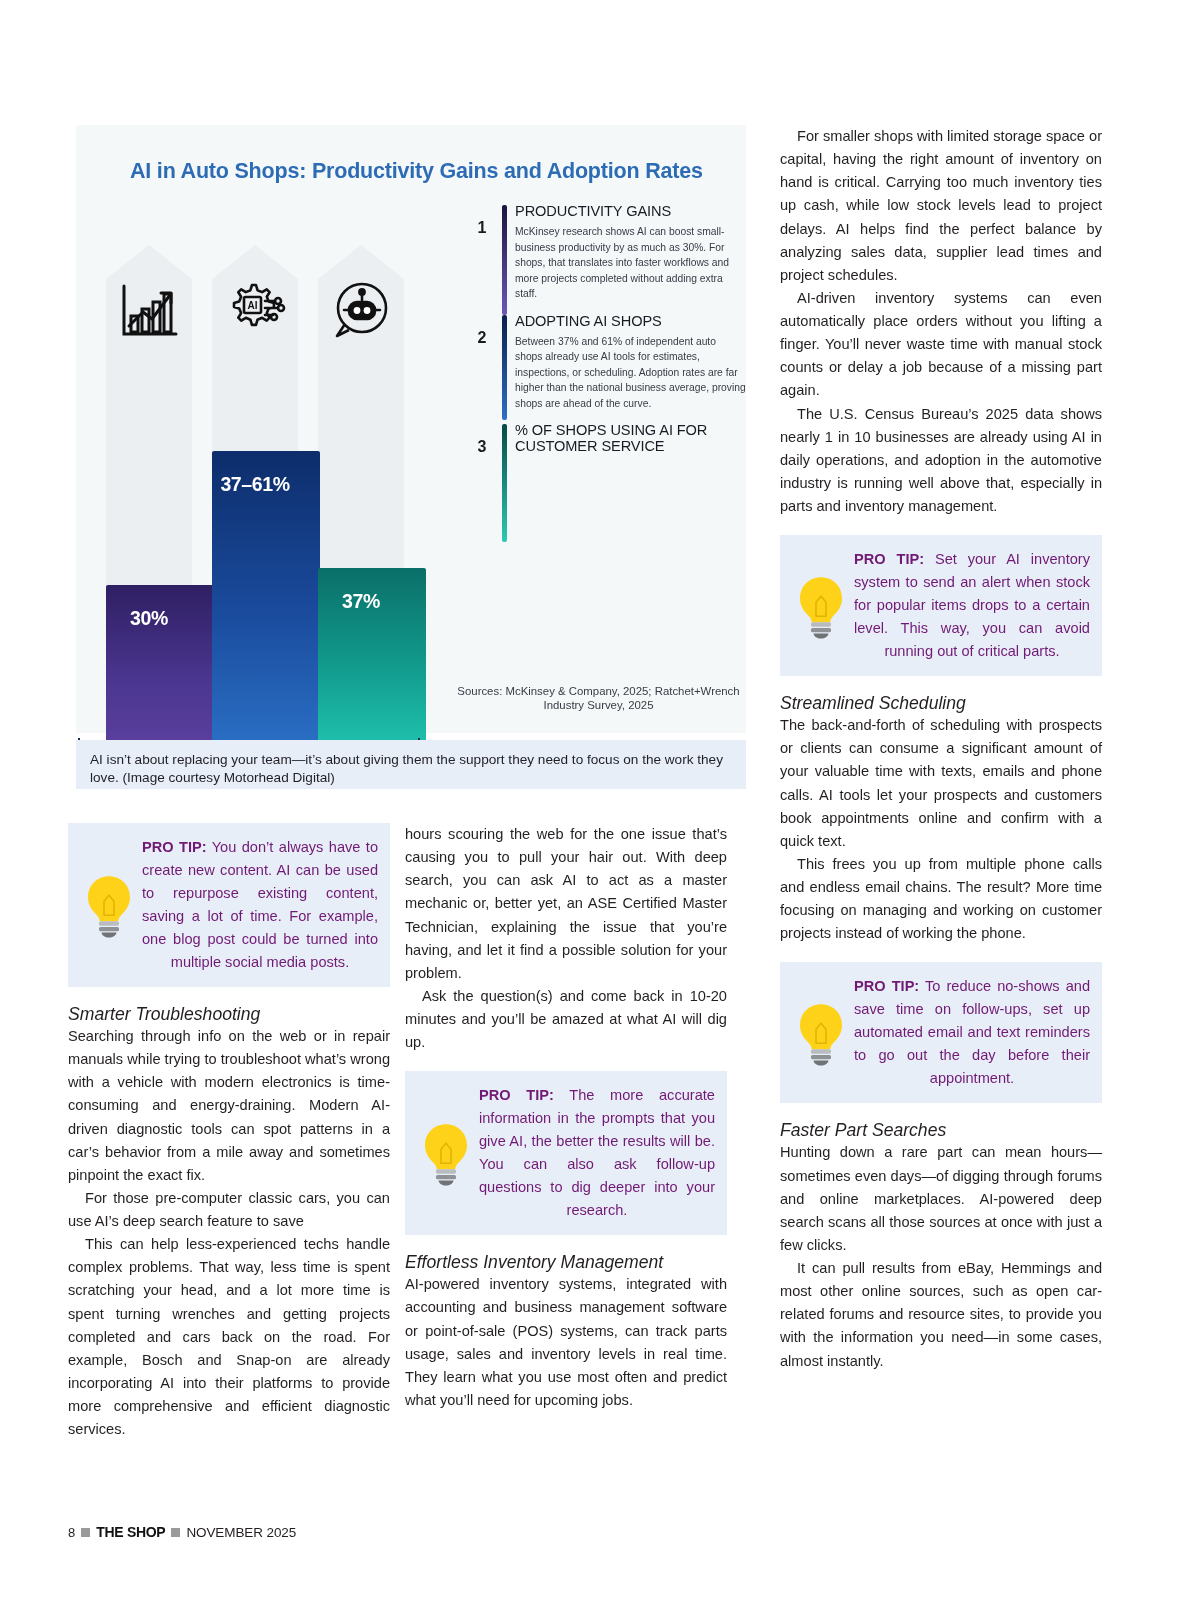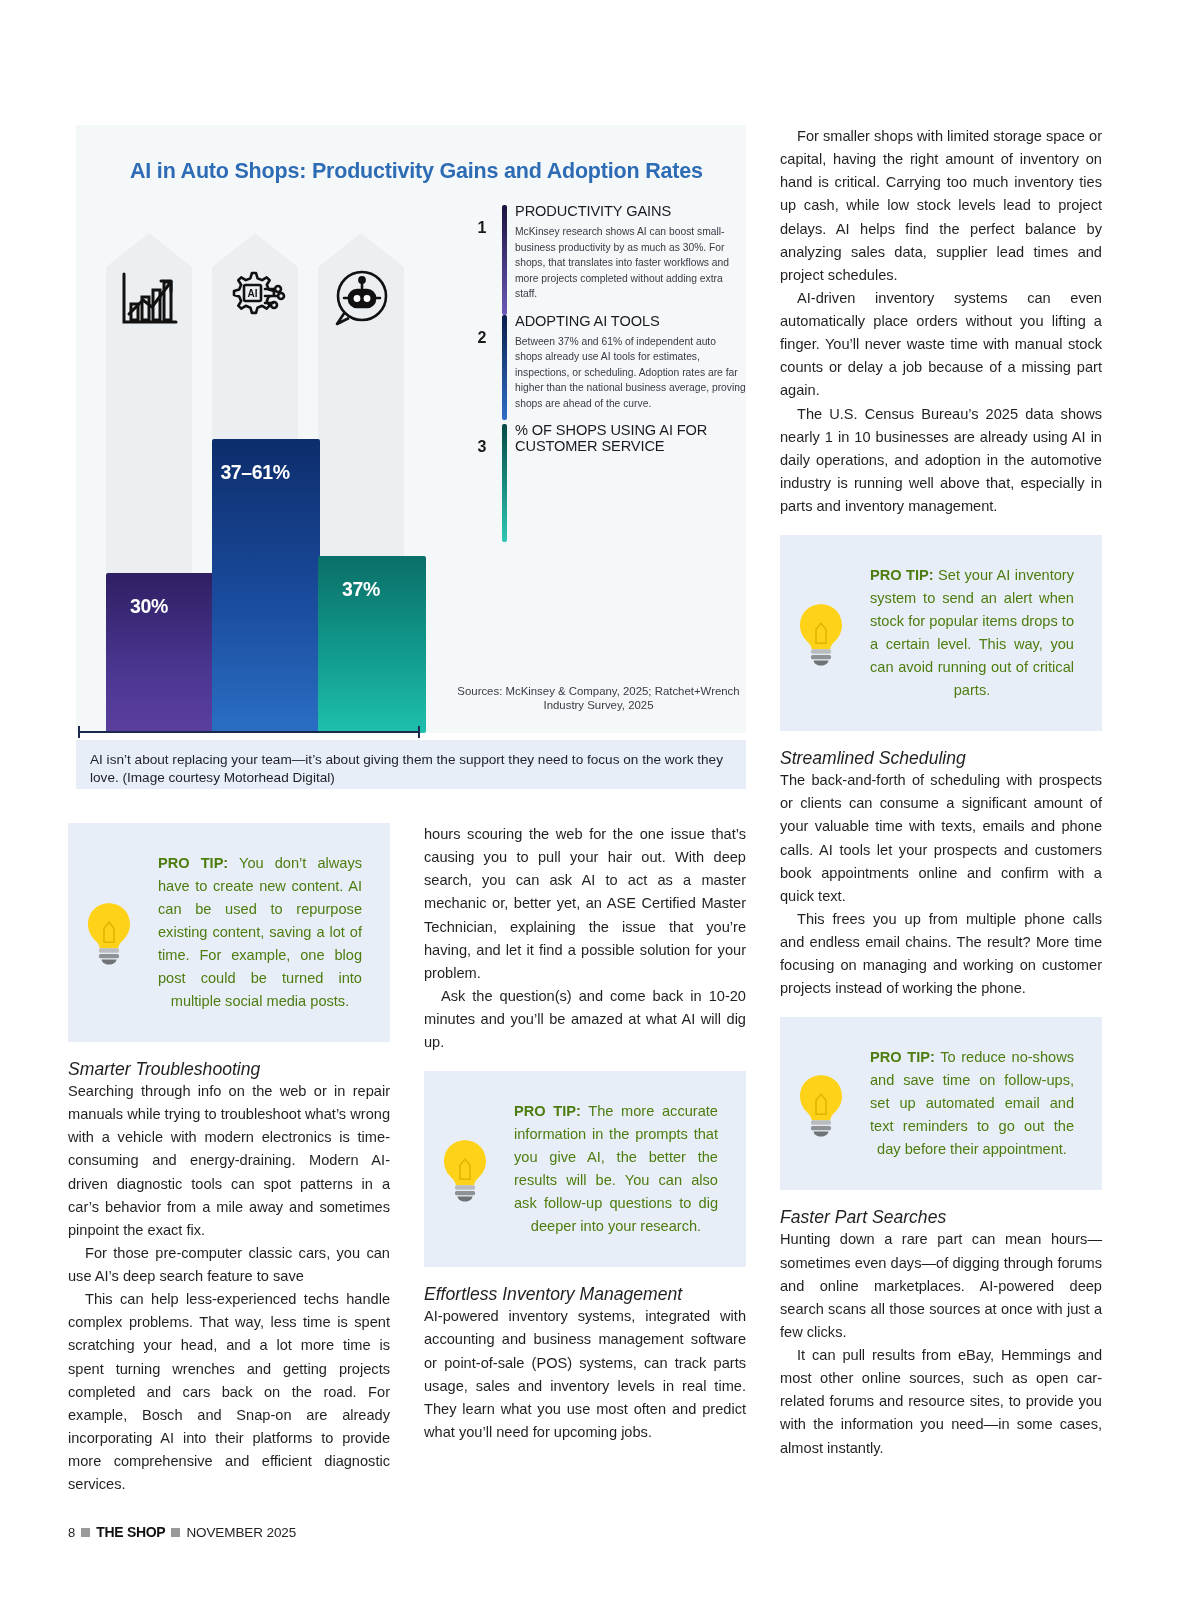--- a/index.html
+++ b/index.html
@@ -12,21 +12,21 @@
 
   
   .info-card{
     position:absolute;left:76px;top:125px;width:670px;height:608px;
     background:#f4f8f8;
   }
   .info-title{
     position:absolute;left:28px;top:34px;width:620px;
     font-size:21.5px;font-weight:700;color:#2d6cb5;letter-spacing:-0.2px;margin-left:26px;
   }
-  .chart-area{position:absolute;left:0;top:76px;width:400px;height:520px;}
+  .chart-area{position:absolute;left:0;top:88px;width:400px;height:520px;}
 
   .arrow{position:absolute;width:86px;}
   .arrow .head{
     width:0;height:0;border-left:43px solid transparent;border-right:43px solid transparent;
     border-bottom:34px solid #eceff1;
   }
   .arrow .shaft{width:86px;background:#eceff1;}
   .arrow .icon{
     position:absolute;left:0;top:30px;width:86px;height:72px;
     display:flex;align-items:center;justify-content:center;
@@ -68,36 +68,36 @@
     position:absolute;left:76px;top:740px;width:670px;height:49px;
     background:#e8eef7;
   }
   .caption p{
     margin:0;padding:11px 14px 0 14px;font-size:13.6px;line-height:1.33;color:#1f1f25;
   }
 
   
   .col{position:absolute;width:322px;font-size:14.6px;line-height:1.585;color:#231f20;text-align:justify;}
   .col.c1{left:68px;top:823px;}
-  .col.c2{left:424px;top:823px;}
+  .col.c2{left:405px;top:823px;}
   .col.c3{left:780px;top:125px;}
   .col p{margin:0;}
   .col p.ind{text-indent:17px;}
   .sub{
     font-style:italic;font-weight:400;font-size:17.6px;line-height:1.2;
     margin:0 0 2px 0;text-align:left;color:#231f20;
   }
   .gap{height:17px;}
 
   
   .protip{background:#e8eef7;position:relative;padding:13px 12px 13px 12px;box-sizing:border-box;}
   .protip .bulb{position:absolute;left:14px;top:50%;transform:translateY(-48%);width:54px;height:66px;}
   .protip p{
-    margin:16px;padding-left:62px;font-size:14.6px;line-height:1.575;text-align:justify;
-    text-align-last:center;color:#4d7c0f;
+    margin:0;padding-left:62px;font-size:14.6px;line-height:1.575;text-align:justify;
+    text-align-last:center;color:#701a75;
   }
   .protip b{font-weight:700;}
 
   
   .footer{position:absolute;left:68px;top:1524px;display:flex;align-items:center;gap:6px;}
   .footer .pg{font-size:13px;color:#231f20;}
   .footer .sq{width:9px;height:9px;background:#9a9a9a;display:inline-block;}
   .footer .mast{font-size:14px;font-weight:700;letter-spacing:-0.3px;color:#111;}
   .footer .date{font-size:13.5px;color:#231f20;letter-spacing:-0.1px;}
 </style>
@@ -179,21 +179,21 @@
     <div class="legend">
       <div class="leg-item">
         <div class="leg-num">1</div>
         <div class="leg-rule" style="height:110px;background:linear-gradient(180deg,#1b143f 0%,#6b58b8 100%);"></div>
         <p class="leg-h">PRODUCTIVITY GAINS</p>
         <p class="leg-b">McKinsey research shows AI can boost small-business productivity by as much as 30%. For shops, that translates into faster workflows and more projects completed without adding extra staff.</p>
       </div>
       <div class="leg-item">
         <div class="leg-num">2</div>
         <div class="leg-rule" style="height:105px;background:linear-gradient(180deg,#0b1f4d 0%,#2f6fc6 100%);"></div>
-        <p class="leg-h">ADOPTING AI TOOLS</p>
+        <p class="leg-h">ADOPTING AI SHOPS</p>
         <p class="leg-b">Between 37% and 61% of independent auto shops already use AI tools for estimates, inspections, or scheduling. Adoption rates are far higher than the national business average, proving shops are ahead of the curve.</p>
       </div>
       <div class="leg-item">
         <div class="leg-num">3</div>
         <div class="leg-rule" style="height:118px;background:linear-gradient(180deg,#064a46 0%,#2ec8b4 100%);"></div>
         <p class="leg-h">% OF SHOPS USING AI FOR CUSTOMER SERVICE</p>
       </div>
     </div>
 
     <div class="sources">Sources: McKinsey &amp; Company, 2025; Ratchet+Wrench Industry Survey, 2025</div>

